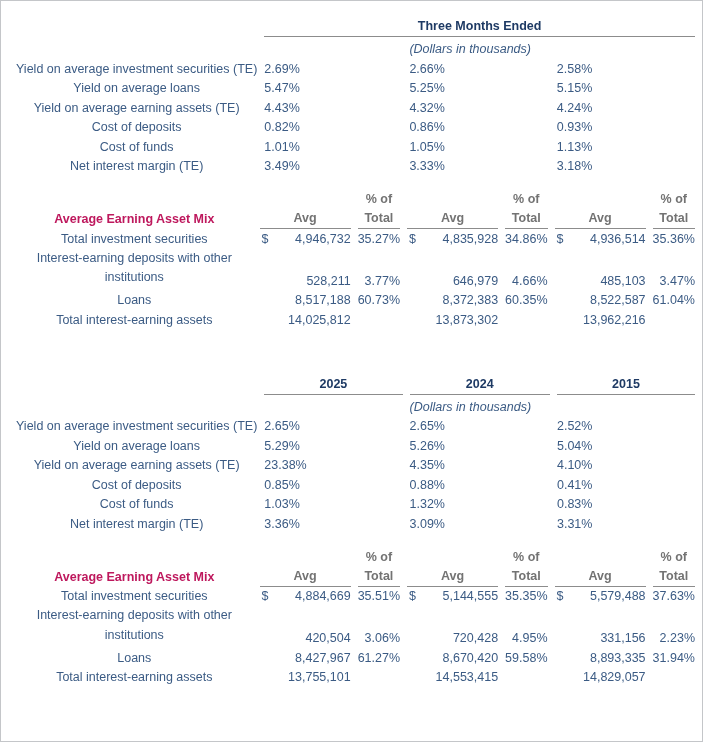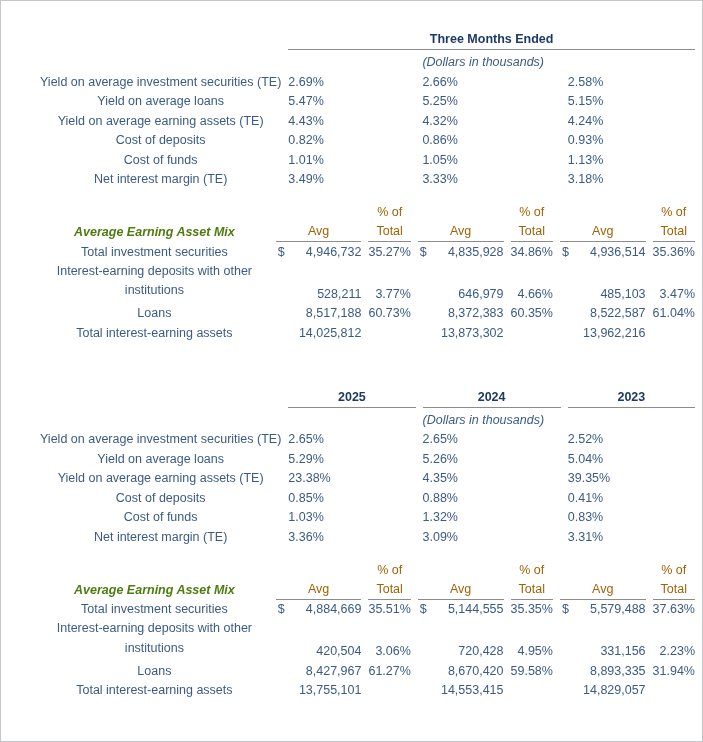--- a/index.html
+++ b/index.html
@@ -6,21 +6,21 @@
   html { background:#fff; }
   body {
     width:703px; height:742px;
     background:#ffffff;
     border:1px solid #c4c6c9;
     font-family:"Liberation Sans", sans-serif;
     font-size:12.5px;
     color:#3b5b84;
     overflow:hidden;
   }
-  .content { padding:25px 0 0 8px;margin-left:24px; }
+  .content { padding:12px 0 0 8px; }
 
   table { border-collapse:separate; border-spacing:7px 0; table-layout:fixed; }
   col.c-label { width:238px; }
   col.c-avg  { width:92px; }
   col.c-pct  { width:42px; }
 
   td { vertical-align:bottom; height:19.5px; padding:0 0 3px 0; white-space:nowrap; }
 
   .rule-b { border-bottom:1.5px solid #8c8c8c; }
 
@@ -31,22 +31,22 @@
   .units-row td     { height:22px; }
   .units            { text-align:left; font-style:italic; }
 
   .ctr { text-align:left; }
   .num { text-align:right; }
   .lbl { text-align:center; }
 
   .mix-table { margin-top:13px; }
   .mix-head-top td    { height:20px; }
   .mix-head-bottom td { height:20px; }
-  .mix-title { font-weight:bold; font-style:italic; color:#4d7c0f; }
-  .col-sub   { text-align:center; font-weight:normal; color:#a16207; }
+  .mix-title { font-weight:bold; color:#be185d; }
+  .col-sub   { text-align:center; font-weight:bold; color:#737373; }
 
   .usd { float:left; padding-left:2px; }
   .two-line span { display:block; line-height:19.5px; }
   .tall td { height:39px; }
 
   .section-2 { margin-top:44px; }
 </style>
 </head>
 <body>
 
@@ -194,21 +194,21 @@
           <col class="c-avg">
           <col class="c-pct">
           <col class="c-avg">
           <col class="c-pct">
       </colgroup>
       <tbody>
       <tr class="date-row">
         <td></td>
         <td colspan="2" class="date-head rule-b">2025</td>
         <td colspan="2" class="date-head rule-b">2024</td>
-        <td colspan="2" class="date-head rule-b">2023</td>
+        <td colspan="2" class="date-head rule-b">2015</td>
       </tr>
       <tr class="units-row">
         <td></td>
         <td colspan="2"></td>
         <td colspan="2" class="units">(Dollars in thousands)</td>
         <td colspan="2"></td>
       </tr>
       <tr>
         <td class="lbl">Yield on average investment securities (TE)</td>
         <td colspan="2" class="ctr">2.65%</td>
@@ -218,21 +218,21 @@
       <tr>
         <td class="lbl">Yield on average loans</td>
         <td colspan="2" class="ctr">5.29%</td>
         <td colspan="2" class="ctr">5.26%</td>
         <td colspan="2" class="ctr">5.04%</td>
       </tr>
       <tr>
         <td class="lbl">Yield on average earning assets (TE)</td>
         <td colspan="2" class="ctr">23.38%</td>
         <td colspan="2" class="ctr">4.35%</td>
-        <td colspan="2" class="ctr">39.35%</td>
+        <td colspan="2" class="ctr">4.10%</td>
       </tr>
       <tr>
         <td class="lbl">Cost of deposits</td>
         <td colspan="2" class="ctr">0.85%</td>
         <td colspan="2" class="ctr">0.88%</td>
         <td colspan="2" class="ctr">0.41%</td>
       </tr>
       <tr>
         <td class="lbl">Cost of funds</td>
         <td colspan="2" class="ctr">1.03%</td>

